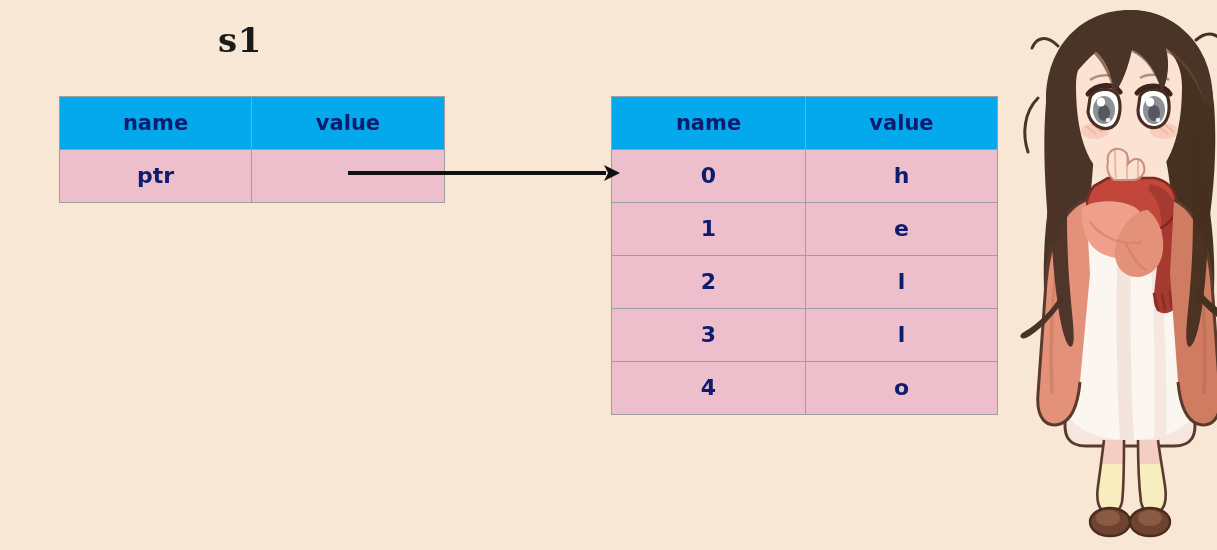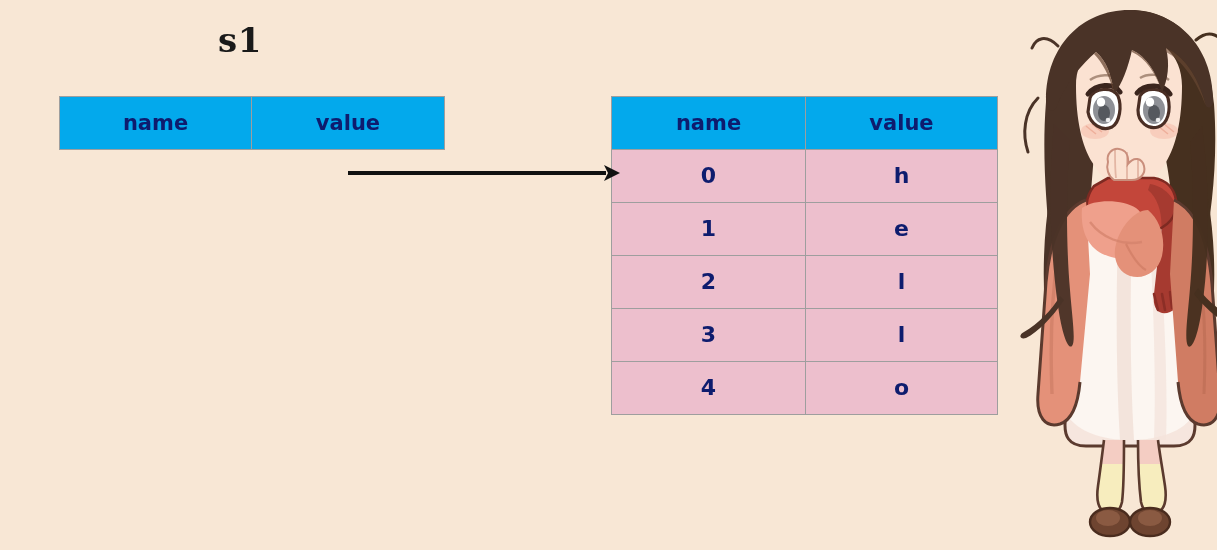--- a/index.html
+++ b/index.html
@@ -113,20 +113,24 @@
         <col class="c1">
         <col class="c2">
       </colgroup>
     <thead>
       <tr>
         <th>name</th>
         <th>value</th>
       </tr>
     </thead>
     <tbody>
+      <tr>
+        <td>ptr</td>
+        <td class="cell-empty"></td>
+      </tr>
     </tbody>
   </table>
 
   <table class="struct-table" id="table-heap">
     <colgroup>
         <col class="c1">
         <col class="c2">
       </colgroup>
     <thead>
       <tr>

